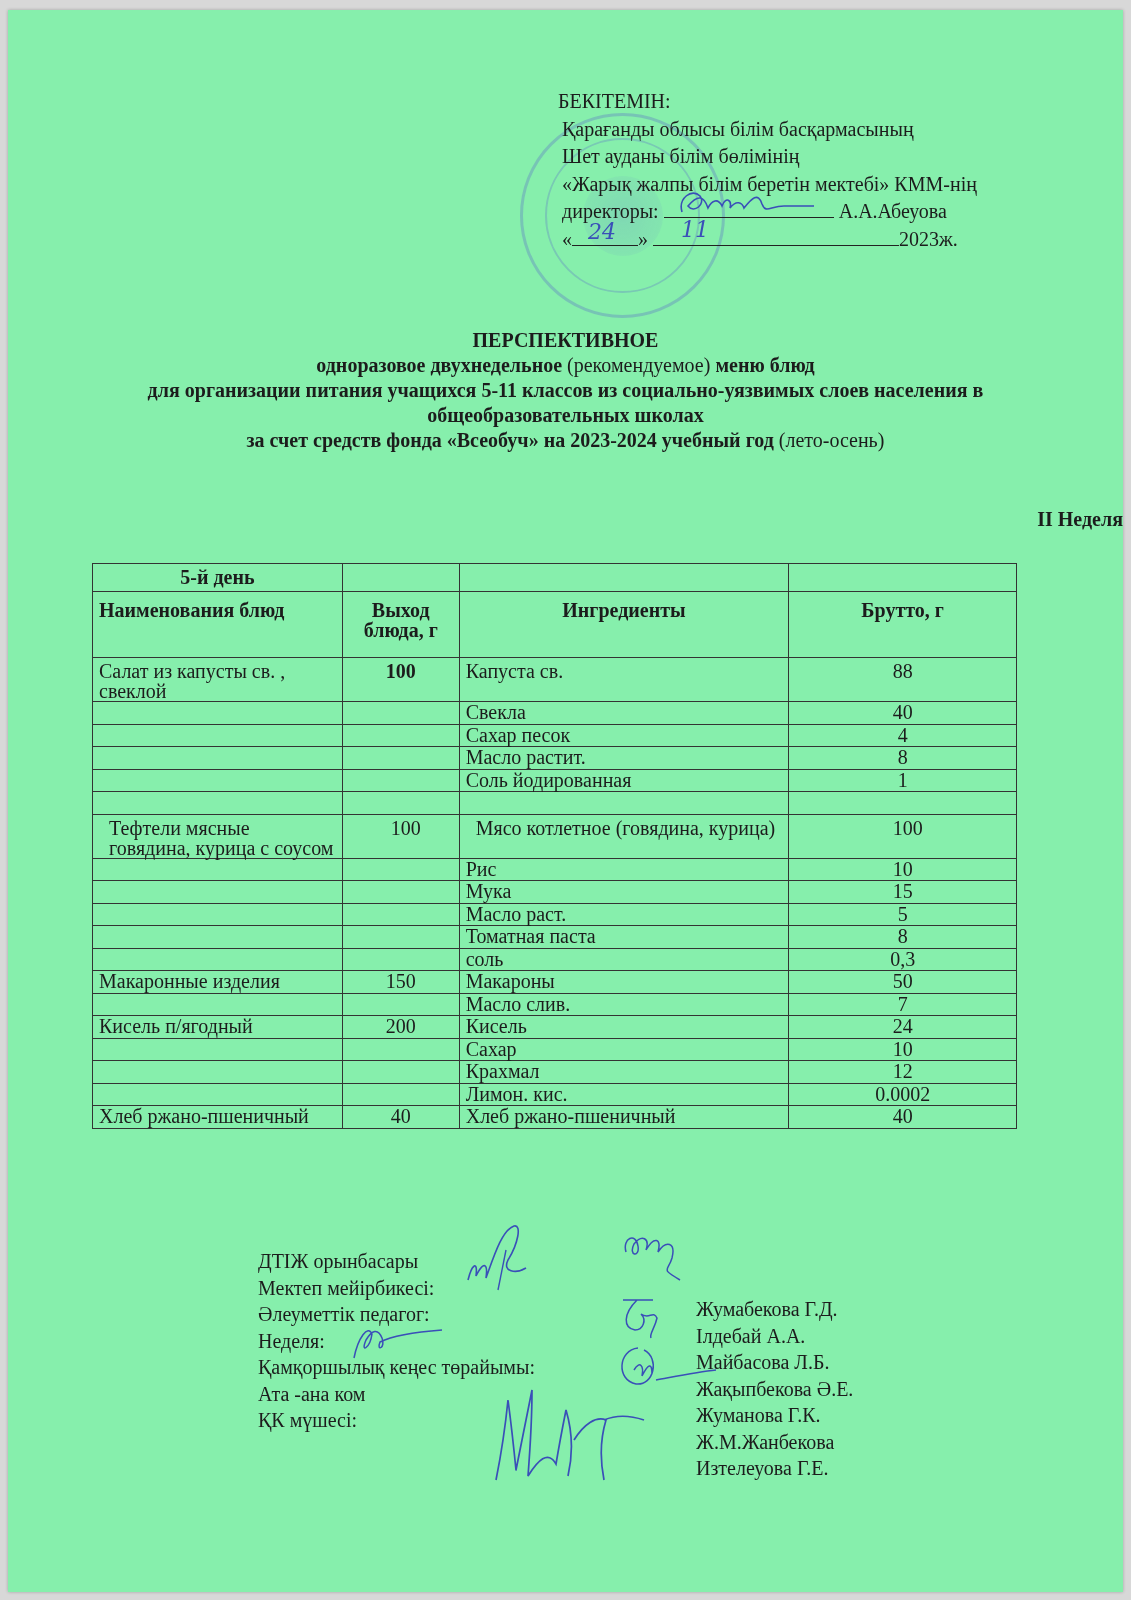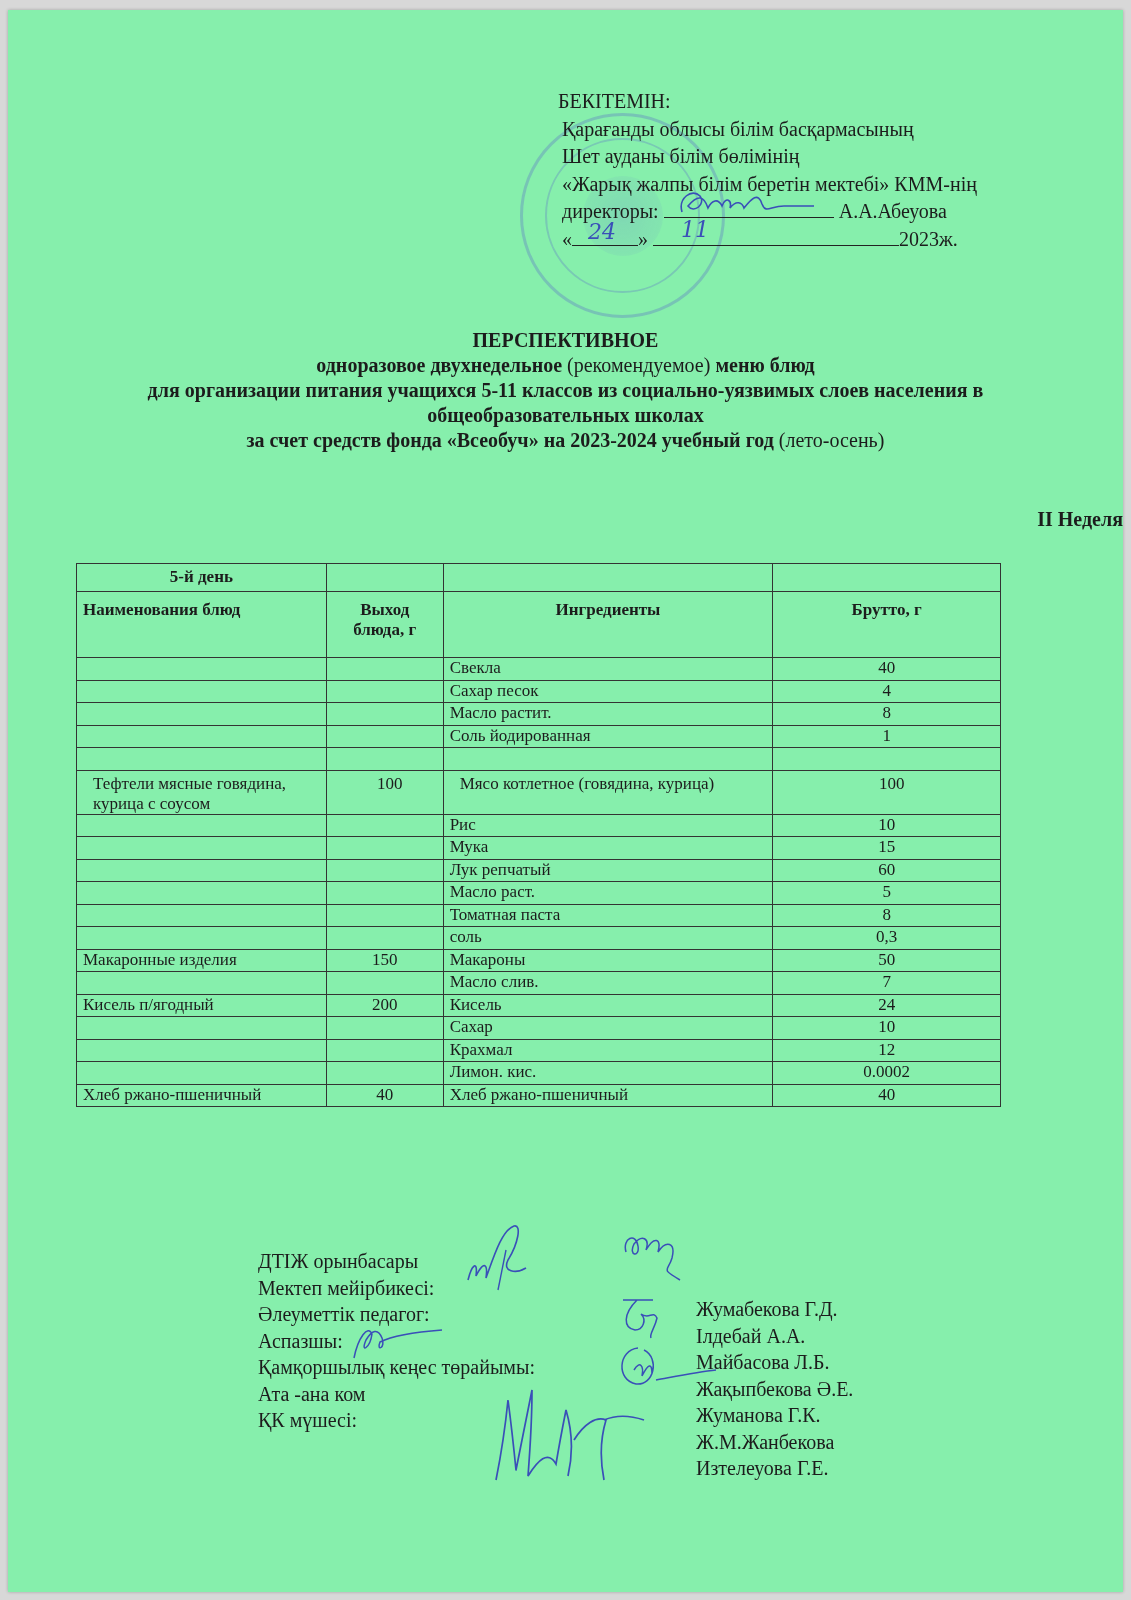--- a/index.html
+++ b/index.html
@@ -34,22 +34,22 @@
   .title-block {
     position: absolute; left: 0; width: 100%; top: 318px; text-align: center;
     font-size: 20px; line-height: 25px;
   }
   .title-block b { font-weight: bold; }
   .week {
     position: absolute; left: 0; width: 100%; top: 498px; text-align: right;
     font-weight: bold; font-size: 20px;
   }
   table.menu {
-    position: absolute; left: 68px; top: 553px; width: 925px;
-    border-collapse: collapse; font-size: 17px;
+    position: absolute; left: 84px; top: 553px; width: 925px;
+    border-collapse: collapse; font-size: 20px;
   }
   table.menu td {
     border: 1.3px solid #333; padding: 0 6px; vertical-align: top; height: 22.5px; line-height: 20px;
   }
   table.menu col.c1 { width: 250px; }
   table.menu col.c2 { width: 117px; }
   table.menu col.c3 { width: 330px; }
   table.menu col.c4 { width: 228px; }
   .center { text-align: center; }
   .bold { font-weight: bold; }
@@ -115,20 +115,26 @@
         <td></td>
           <td></td>
           <td></td>
       </tr>
       <tr class="hdr">
         <td class="bold">Наименования блюд</td>
         <td class="bold center">Выход блюда, г</td>
         <td class="bold center">Ингредиенты</td>
         <td class="bold center">Брутто, г</td>
       </tr>
+    <tr class="tall">
+          <td>Салат из капусты св. , свеклой</td>
+          <td class="center bold">100</td>
+          <td>Капуста св.</td>
+          <td class="center">88</td>
+        </tr>
         <tr>
           <td></td>
           <td class="center"></td>
           <td>Свекла</td>
           <td class="center">40</td>
         </tr>
         <tr>
           <td></td>
           <td class="center"></td>
           <td>Сахар песок</td>
@@ -166,26 +172,20 @@
         </tr>
         <tr>
           <td></td>
           <td class="center"></td>
           <td>Мука</td>
           <td class="center">15</td>
         </tr>
         <tr>
           <td></td>
           <td class="center"></td>
-          <td>Лук репчатый</td>
-          <td class="center">60</td>
-        </tr>
-        <tr>
-          <td></td>
-          <td class="center"></td>
           <td>Масло раст.</td>
           <td class="center">5</td>
         </tr>
         <tr>
           <td></td>
           <td class="center"></td>
           <td>Томатная паста</td>
           <td class="center">8</td>
         </tr>
         <tr>
@@ -246,21 +246,21 @@
       </div>
       <div class="sig-row">
         <span class="sig-role">Мектеп мейірбикесі:</span>
         <span class="sig-name">Ілдебай А.А.</span>
       </div>
       <div class="sig-row">
         <span class="sig-role">Әлеуметтік педагог:</span>
         <span class="sig-name">Майбасова Л.Б.</span>
       </div>
       <div class="sig-row">
-        <span class="sig-role">Аспазшы:</span>
+        <span class="sig-role">Неделя:</span>
         <span class="sig-name">Жақыпбекова Ә.Е.</span>
       </div>
       <div class="sig-row">
         <span class="sig-role">Қамқоршылық кеңес төрайымы:</span>
         <span class="sig-name">Жуманова Г.К.</span>
       </div>
       <div class="sig-row">
         <span class="sig-role">Ата -ана ком</span>
         <span class="sig-name">Ж.М.Жанбекова</span>
       </div>

